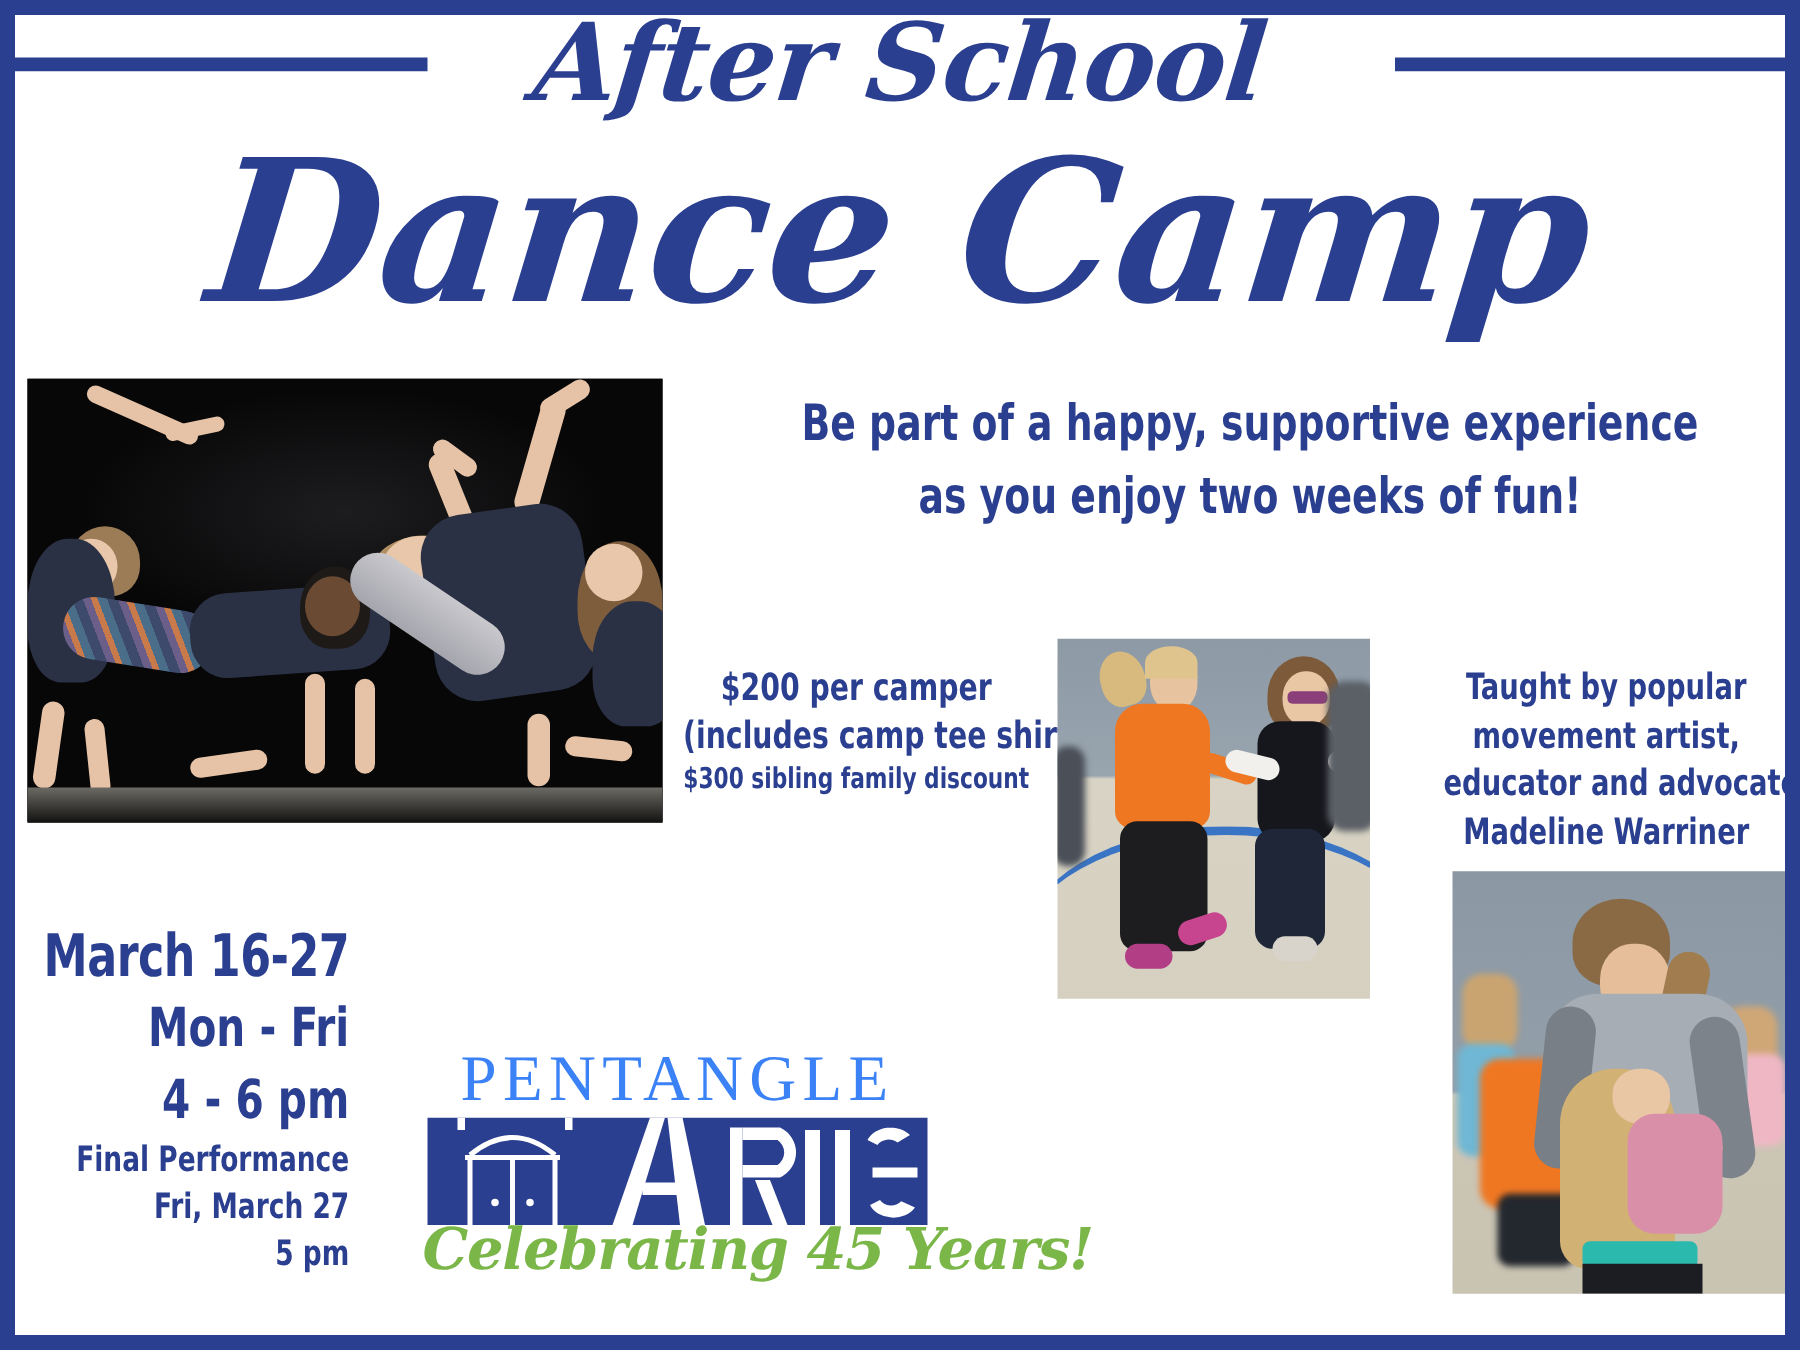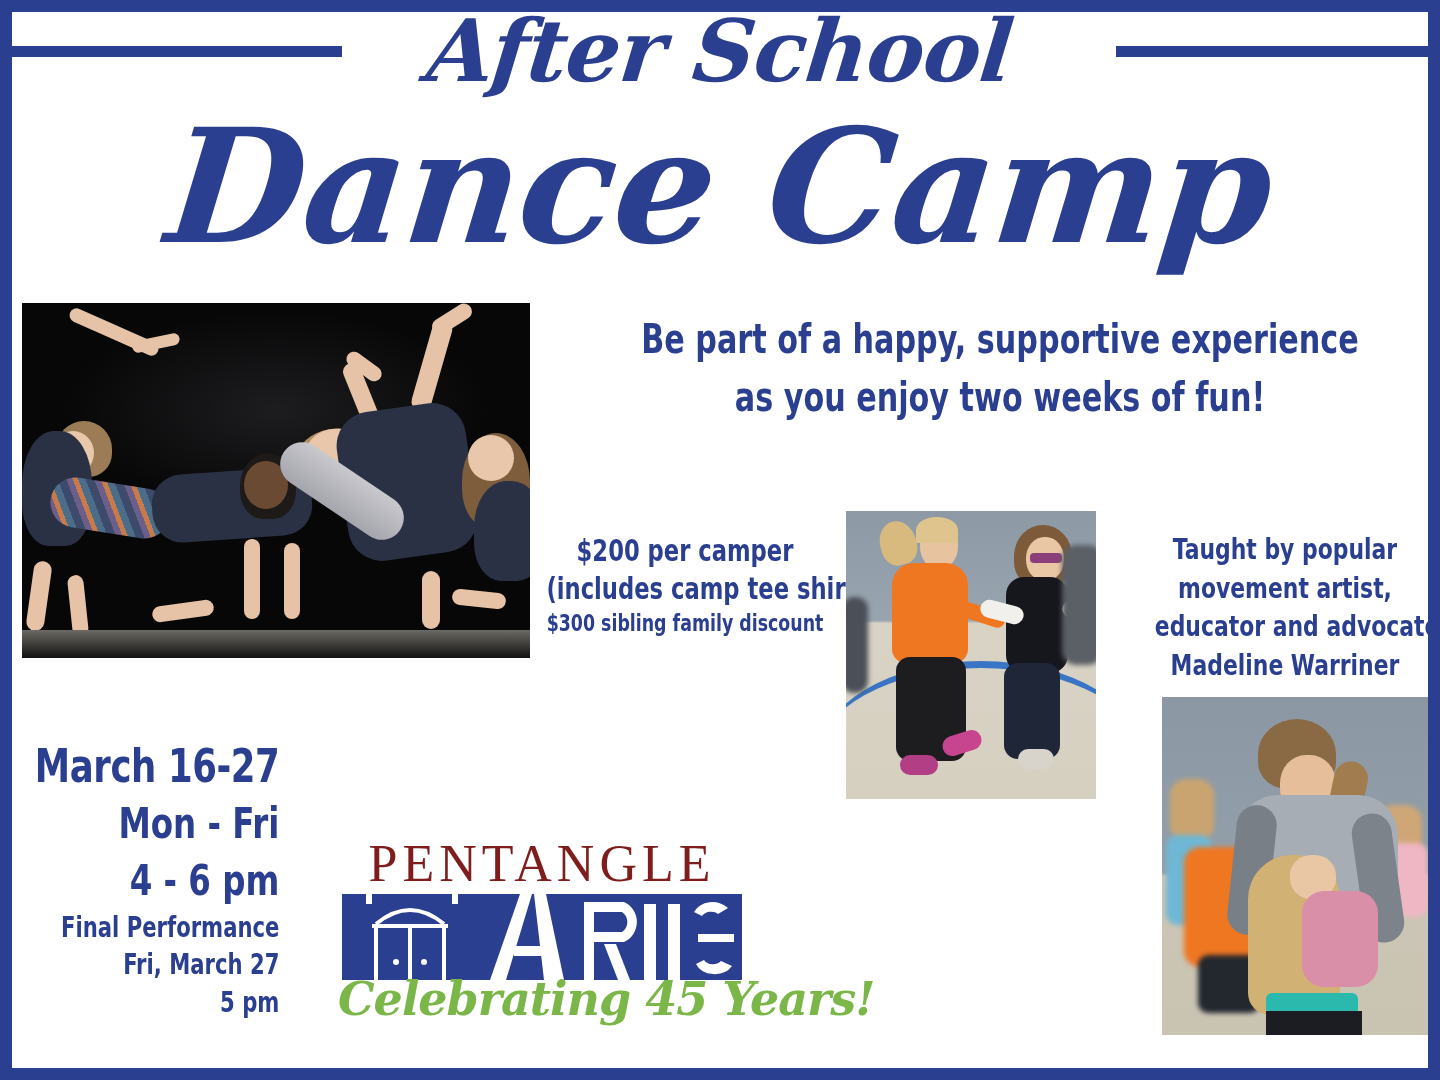--- a/index.html
+++ b/index.html
@@ -135,21 +135,21 @@
   
   #logo {
     position:absolute;
     left:338px; top:838px;
     width:408px; height:200px;
   }
   .logo-word {
     position:absolute; left:0; top:0; width:408px;
     text-align:center;
     font-family:"Liberation Serif","DejaVu Serif", serif;
-    color:#7f1d1d;
+    color:#3b82f6;
     font-size:52px;
     letter-spacing:5px;
     line-height:1;
   }
   #arts-svg { position:absolute; left:0; top:56px; }
   .logo-tag {
     position:absolute; left:0; top:138px; width:408px;
     text-align:center;
     color:#7ab648;
     font-family:"DejaVu Serif", serif;

